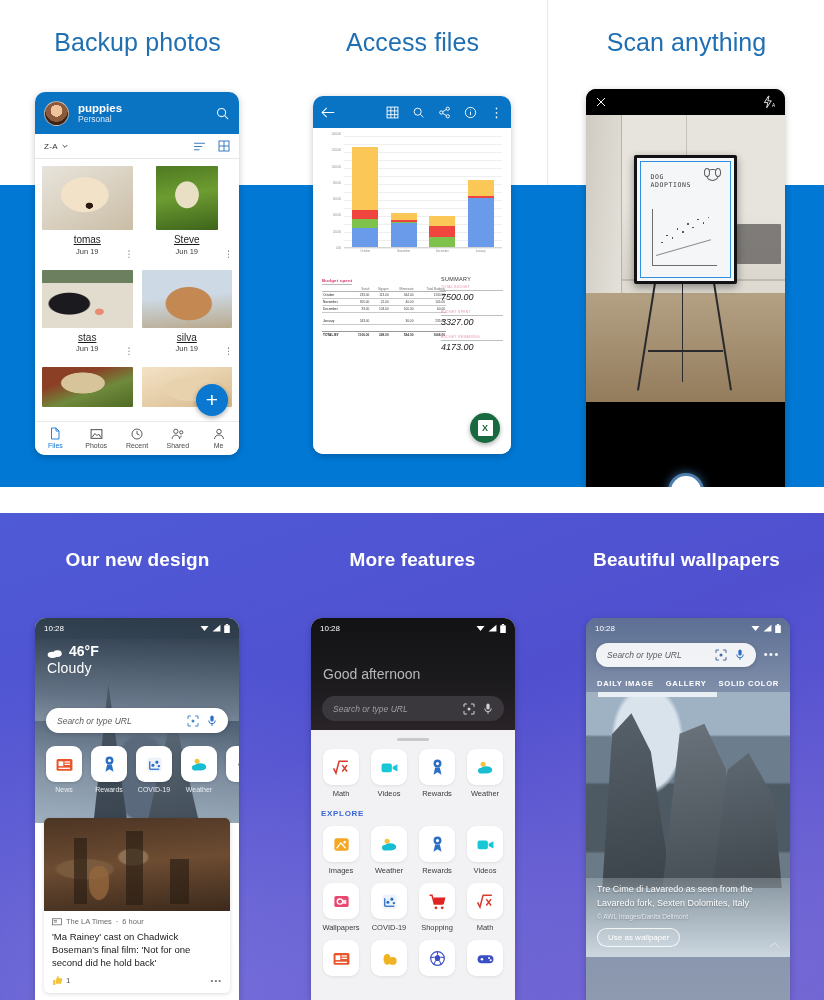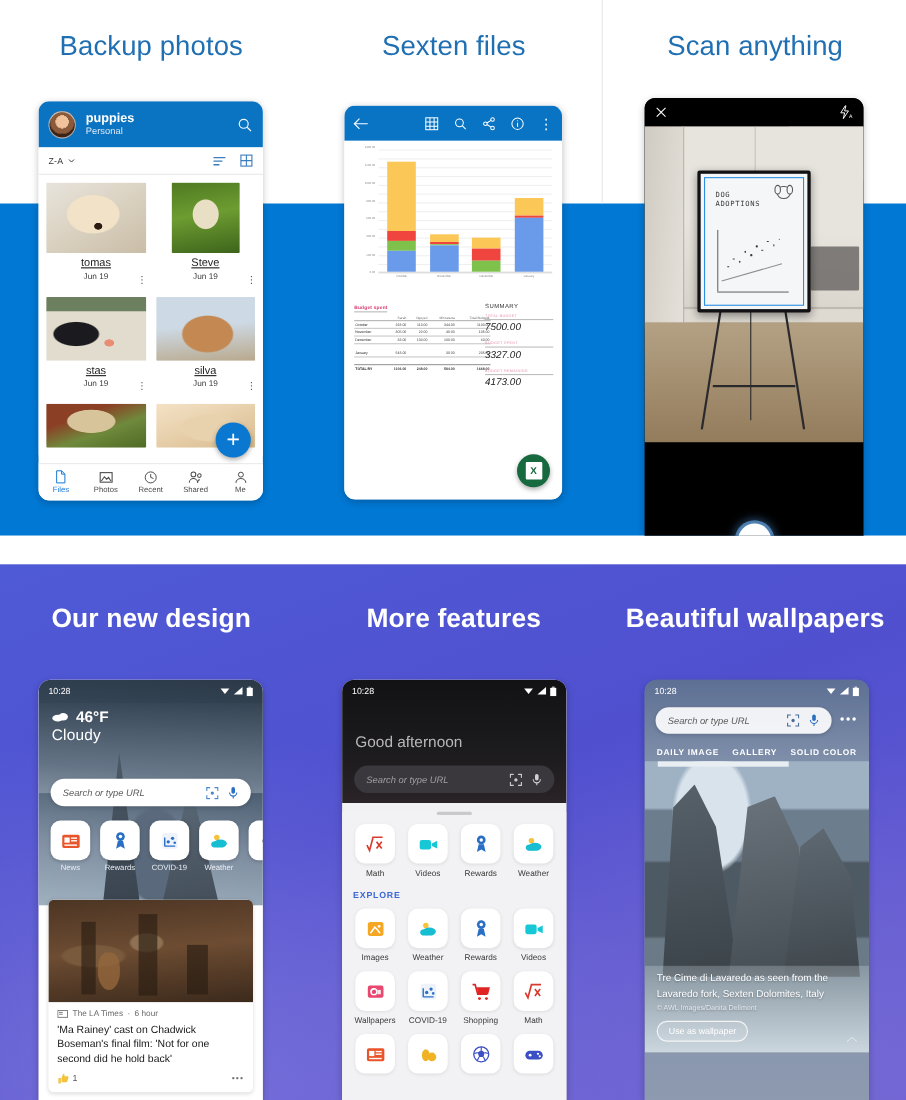--- a/index.html
+++ b/index.html
@@ -243,21 +243,21 @@
   #section-two {
     position: absolute; left: 0; top: 513px; width: 824px; height: 487px;
     background:
       radial-gradient(ellipse at 18% 95%, rgba(126,120,220,.75) 0%, rgba(126,120,220,0) 48%),
       radial-gradient(ellipse at 88% 90%, rgba(120,112,212,.6) 0%, rgba(120,112,212,0) 45%),
       linear-gradient(160deg,#4f5ad6 0%, #5050cf 45%, #6f5fd4 100%);
     overflow: hidden;
   }
   .sec2-title {
     position: absolute; top: 36px; width: 275px; text-align: center;
-    font-size: 24px; font-weight: 700; color: #ffffff; letter-spacing: .1px;
+    font-size: 19px; font-weight: 700; color: #ffffff; letter-spacing: .1px;
   }
   #title-design { left: 0; }
   #title-features { left: 275px; }
   #title-wallpapers { left: 549px; }
 
   
   #phone-edge1 { left: 35px; top: 105px; width: 204px; height: 382px;
      border-radius: 11px 11px 0 0; }
   .ed-hero {
     position: relative; height: 205px; overflow: hidden;
@@ -271,21 +271,21 @@
     background: linear-gradient(170deg,#5d6b79,#434e59); clip-path: polygon(10% 100%,52% 0,95% 100%); }
   .hero-fog { position: absolute; left: 0; right: 0; top: 10%; height: 40%;
     background: linear-gradient(180deg,rgba(255,255,255,.02),rgba(215,225,235,.3)); }
   .statusbar {
     position: absolute; left: 0; top: 0; right: 0; height: 20px;
     display: flex; align-items: center; padding: 0 9px; color: #fff; font-size: 8px;
   }
   .statusbar .clock { font-weight: 400; }
   .statusbar .sysicons { margin-left: auto; display: flex; align-items: center; gap: 3px; }
   .weather-blk { position: absolute; left: 12px; top: 25px; color: #fff; }
-  .weather-row { display: flex; align-items: center; gap: 6px; }
+  .weather-row { display: flex; align-items: flex-end; gap: 6px; }
   .weather-temp { font-size: 14px; font-weight: 700; }
   .weather-desc { font-size: 14px; font-weight: 400; margin-top: 1px; letter-spacing: .2px; }
   .searchbar {
     position: absolute; left: 11px; right: 11px; top: 90px; height: 25px;
     background: #fff; border-radius: 13px; display: flex; align-items: center;
     padding: 0 11px; gap: 8px; box-shadow: 0 1px 4px rgba(0,0,0,.18);
   }
   .searchbar .ph { flex: 1; font-size: 8.5px; color: #5c5c5c; font-style: italic; }
   .quicktiles {
     position: absolute; left: 11px; right: 0; top: 128px;
@@ -380,21 +380,21 @@
   .svg-ic { display: block; }
 </style>
 </head>
 <body>
 
 <div id="section-one">
   <div id="blue-band"></div>
   <div id="panel-divider"></div>
 
   <div class="sec1-title" id="title-backup">Backup photos</div>
-  <div class="sec1-title" id="title-access">Sexten files</div>
+  <div class="sec1-title" id="title-access">Access files</div>
   <div class="sec1-title" id="title-scan">Scan anything</div>
 
   <div class="phone" id="phone-onedrive">
     <div class="od-appbar">
       <div class="od-avatar"></div>
       <div class="od-titles">
         <div class="od-title">puppies</div>
         <div class="od-sub">Personal</div>
       </div>
       <div class="od-search">

